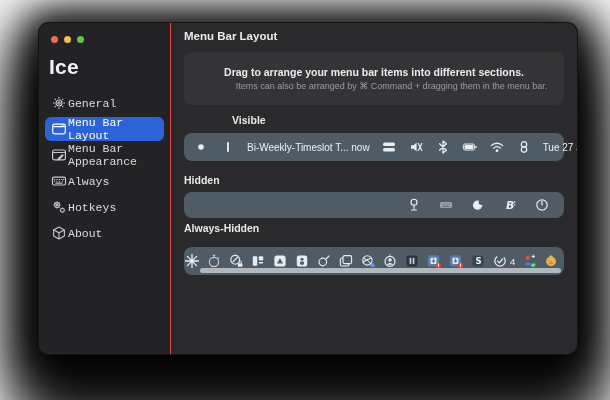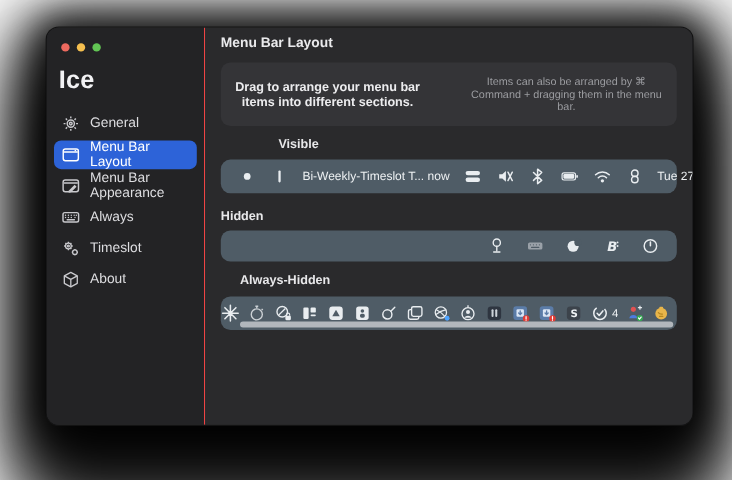--- a/index.html
+++ b/index.html
@@ -19,32 +19,32 @@
   
   .sidebar{
     width:132px;flex:0 0 132px;background:#232325;border-right:1px solid #ef4444;
     position:relative;box-sizing:border-box;
   }
   .traffic{position:absolute;top:13px;left:12px;display:flex;gap:6px;}
   .light{width:7px;height:7px;border-radius:50%;}
   .app-title{position:absolute;top:32px;left:10px;font-size:21px;font-weight:bold;color:#f2f2f4;letter-spacing:.2px;}
   .side-items{position:absolute;top:68px;left:6px;right:6px;}
   .side-item{
-    display:flex;align-items:center;gap:8px;height:24px;margin-bottom:2px;
-    border-radius:6px;padding:0 6px;color:#dddde0;font-size:11.5px;cursor:default;
+    display:flex;align-items:center;gap:1px;height:24px;margin-bottom:2px;
+    border-radius:6px;padding:0 6px;color:#dddde0;font-size:11.5px;cursor:default;font-family:Liberation Mono, monospace;
   }
   .side-item.selected{background:var(--accent);color:#ffffff;}
   .side-item .sicon{width:16px;height:16px;flex:0 0 16px;display:inline-flex;}
   .side-item .sicon svg{width:16px;height:16px;}
   
   .content{flex:1;position:relative;background:#2a2a2c;}
   .page-title{position:absolute;top:7px;left:13px;font-size:11.5px;font-weight:bold;color:#eaeaec;}
   .info-box{
     position:absolute;top:29px;left:13px;right:13px;height:53px;border-radius:8px;
-    background:#343437;display:flex;flex-direction:row;justify-content:center;align-items:center;gap:3px;
+    background:#343437;display:flex;flex-direction:column;justify-content:center;align-items:center;gap:3px;
     text-align:center;padding:0 10px;box-sizing:border-box;
   }
   .info-title{font-size:10.5px;font-weight:bold;color:#ececee;}
   .info-sub{font-size:9px;color:#9b9ca0;margin-left:35px;}
   .sec-label{position:absolute;left:13px;font-size:10.5px;font-weight:bold;color:#e8e8ea;}
   .bar{
     position:absolute;left:13px;right:13px;border-radius:8px;background:#4f5c66;
     display:flex;align-items:center;box-sizing:border-box;
   }
   .bar .bi{width:16px;height:16px;flex:0 0 auto;display:inline-flex;align-items:center;justify-content:center;}
@@ -115,21 +115,21 @@
             <svg viewBox="0 0 16 16" fill="none">
               <g stroke="#c9c9cd" stroke-width="1.1">
                 <circle cx="6" cy="6" r="2.4"></circle>
                 <circle cx="6" cy="6" r=".8"></circle>
                 <path d="M6 2.4v1M6 8.6v1M2.4 6h1M8.6 6h1M3.5 3.5l.7.7M7.8 7.8l.7.7M8.5 3.5l-.7.7"></path>
                 <circle cx="11.4" cy="11.2" r="1.9"></circle>
                 <path d="M11.4 8.6v.8M11.4 13v.8M8.8 11.2h.8M13.2 11.2h.8"></path>
               </g>
             </svg>
           </span>
-          <span>Timeslot</span>
+          <span>Hotkeys</span>
         </div>
         <div class="side-item">
           <span class="sicon">
             <svg viewBox="0 0 16 16" fill="none">
               <g stroke="#c9c9cd" stroke-width="1.1" stroke-linejoin="round">
                 <path d="M8 2l5.4 2.9v6.2L8 14l-5.4-2.9V4.9z"></path>
                 <path d="M2.6 4.9L8 7.8l5.4-2.9M8 7.8V14"></path>
               </g>
             </svg>
           </span>
@@ -138,21 +138,21 @@
       </div>
   </div>
   <div class="content">
     <div class="page-title">Menu Bar Layout</div>
     <div class="info-box">
       <div class="info-title">Drag to arrange your menu bar items into different sections.</div>
       <div class="info-sub">Items can also be arranged by ⌘ Command + dragging them in the menu bar.</div>
     </div>
     <div id="sections-host">
         <div class="sec-label" style="top: 91px; margin-left: 48px;">Visible</div>
-        <div class="bar" style="top: 110px; height: 28px; gap: 11px; padding: 0px 14px;">
+        <div class="bar" style="top: 110px; height: 28px; gap: 11px; padding: 0px 9px;">
           <span class="iconrow-icon">
             <span class="bi">
               <svg viewBox="0 0 16 16">
                 <circle cx="8" cy="8" r="2.8" fill="#e9edf0"></circle>
               </svg>
             </span>
           </span>
           <span class="iconrow-icon">
             <span class="bi">
               <svg viewBox="0 0 16 16">
@@ -255,21 +255,21 @@
           </span>
           <span class="iconrow-icon">
             <span class="bi">
               <svg viewBox="0 0 16 16" fill="none">
                 <circle cx="8" cy="8" r="5.2" stroke="#e9edf0" stroke-width="1.2"></circle>
                 <path d="M8 4.6v3.2" stroke="#e9edf0" stroke-width="1.3" stroke-linecap="round"></path>
               </svg>
             </span>
           </span>
         </div>
-        <div class="sec-label" style="top: 205px; margin-left: 16px;">Always-Hidden</div>
+        <div class="sec-label" style="top: 199px;">Always-Hidden</div>
         <div class="bar" style="top: 224px; height: 28px; gap: 6px; padding: 0px 3px;">
           <span class="iconrow-icon">
             <span class="bi" style="margin-left: -3px;">
               <svg viewBox="0 0 16 16" fill="none">
                 <g stroke="#e9edf0" stroke-width="1.3" stroke-linecap="round">
                   <path d="M8 1.5v13M1.5 8h13M3.4 3.4l9.2 9.2M12.6 3.4l-9.2 9.2"></path>
                 </g>
                 <circle cx="8" cy="8" r="1.6" fill="#e9edf0"></circle>
               </svg>
             </span>

